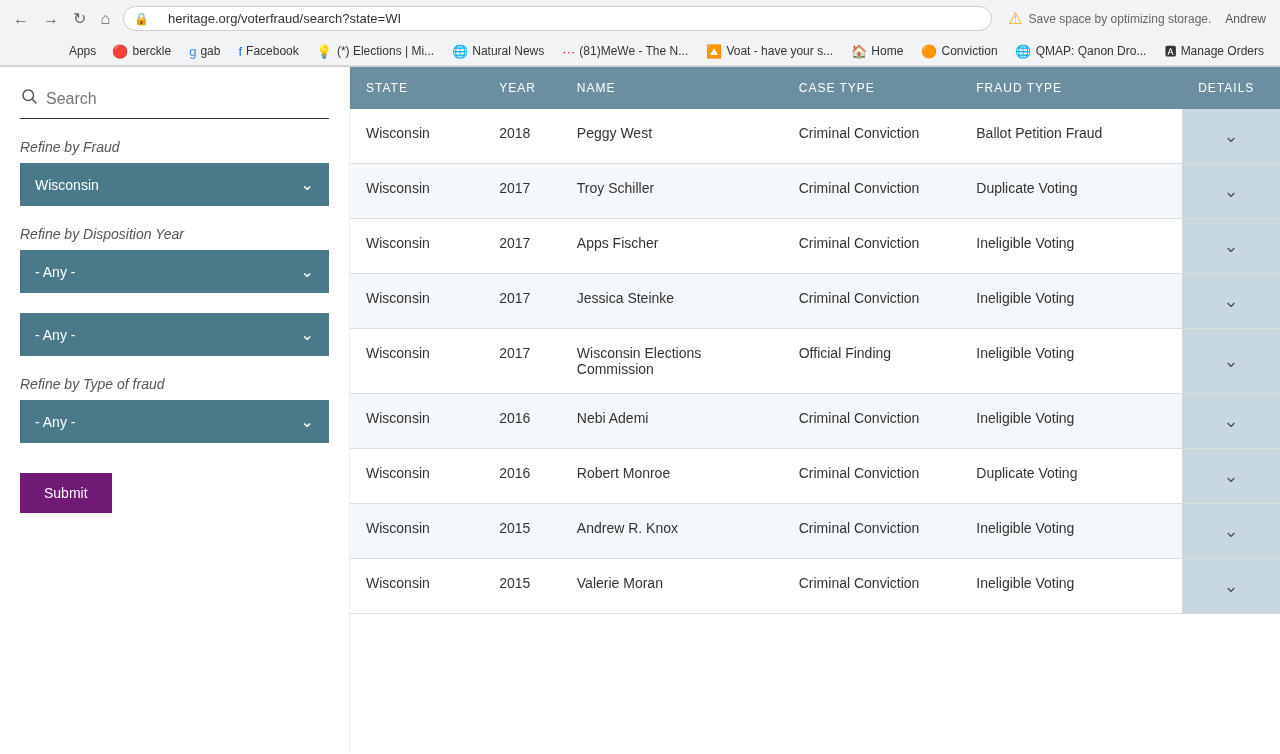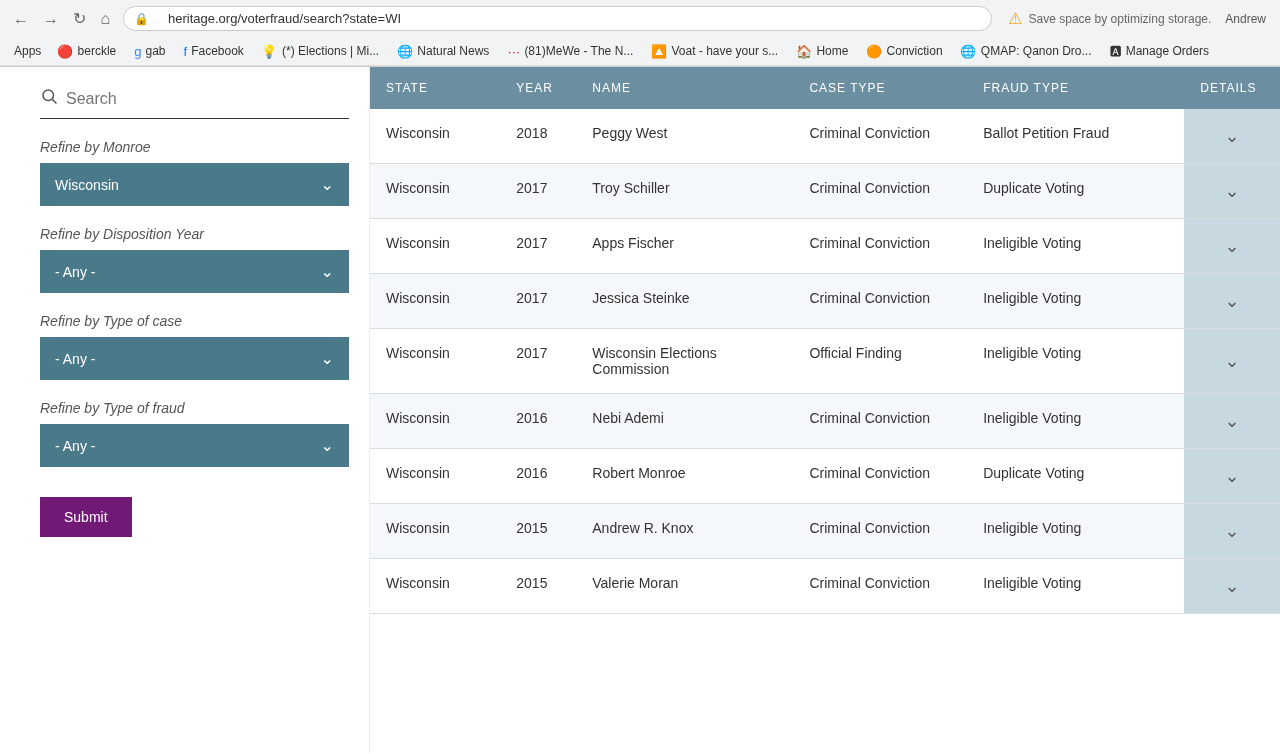--- a/index.html
+++ b/index.html
@@ -62,20 +62,21 @@
 
     
     .bookmarks-bar {
       display: flex;
       align-items: center;
       padding: 4px 8px;
       gap: 2px;
       background: #f1f3f4;
       border-bottom: 1px solid #ddd;
       overflow: hidden;
+      justify-content: flex-end;
     }
     .bookmark-item {
       display: flex;
       align-items: center;
       gap: 4px;
       padding: 2px 8px;
       font-size: 12px;
       color: #333;
       cursor: pointer;
       white-space: nowrap;
@@ -88,21 +89,20 @@
     .bm-mewe { color: #d0021b; }
     .bm-home { color: #333; }
     .bm-buddy { color: #e67e22; }
     .apps-btn { font-size: 12px; color: #333; padding: 2px 6px; cursor: pointer; }
 
     
     .page-layout {
       display: flex;
       height: calc(100vh - 68px);
       overflow: hidden;
-      padding-left: 20px;
     }
 
     
     .sidebar {
       width: 350px;
       min-width: 350px;
       padding: 20px 20px;
       background: #fff;
       border-right: 1px solid #eee;
       overflow-y: auto;
@@ -307,33 +307,32 @@
     <div class="search-container">
       <span class="search-icon-svg">
         <svg width="18" height="18" viewBox="0 0 24 24" fill="none" stroke="#555" stroke-width="2">
           <circle cx="11" cy="11" r="7"></circle>
           <line x1="16.5" y1="16.5" x2="22" y2="22"></line>
         </svg>
       </span>
       <input class="search-input" type="text" placeholder="Search" style="">
     </div>
 
-    <p class="filter-label">Refine by Monroe</p>
+    <p class="filter-label">Refine by Fraud</p>
     <button class="dropdown-btn">
       <span>Wisconsin</span>
       <span class="chevron">⌄</span>
     </button>
 
     <p class="filter-label">Refine by Disposition Year</p>
     <button class="dropdown-btn">
       <span>- Any -</span>
       <span class="chevron">⌄</span>
     </button>
 
-    <p class="filter-label">Refine by Type of case</p>
     <button class="dropdown-btn">
       <span>- Any -</span>
       <span class="chevron">⌄</span>
     </button>
 
     <p class="filter-label">Refine by Type of fraud</p>
     <button class="dropdown-btn">
       <span>- Any -</span>
       <span class="chevron">⌄</span>
     </button>

